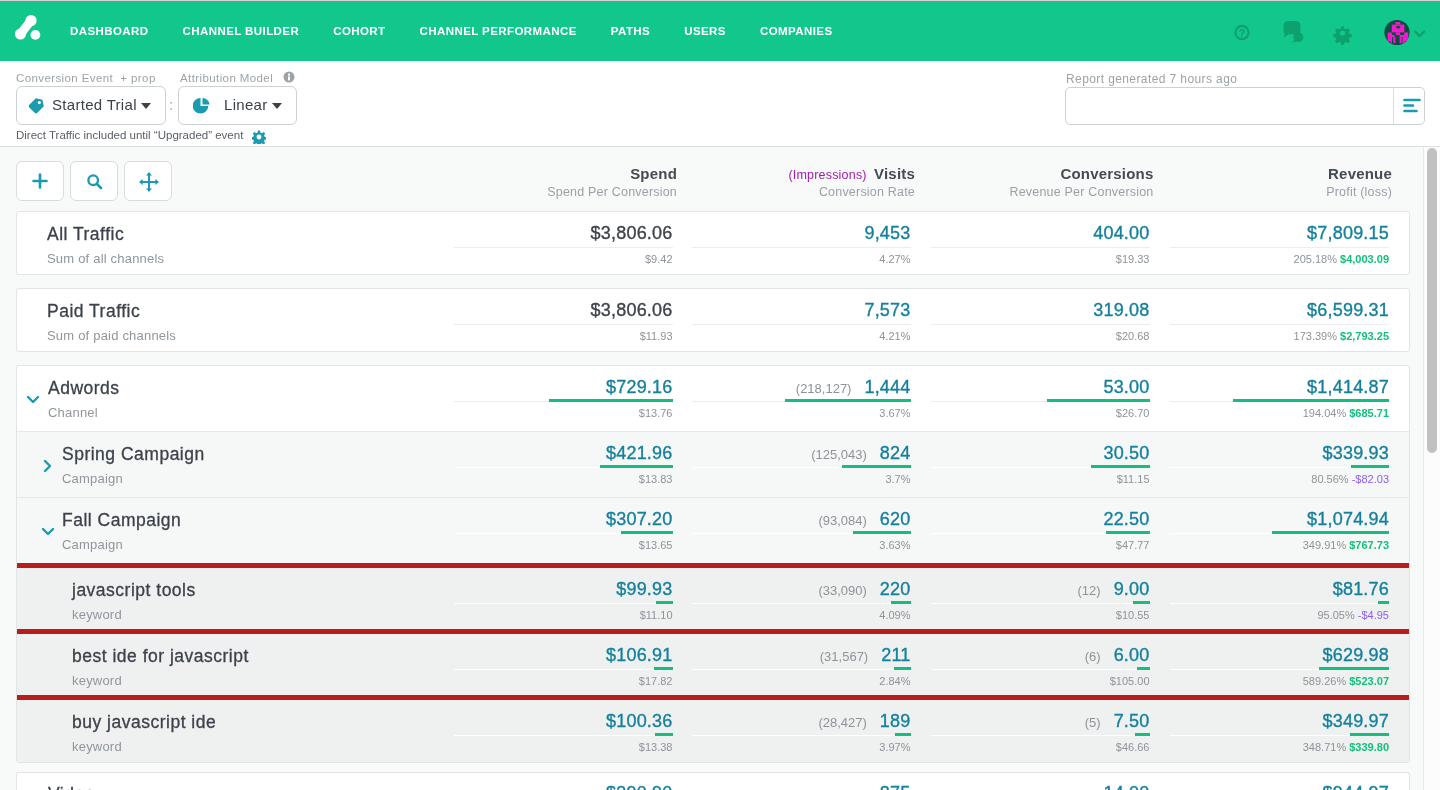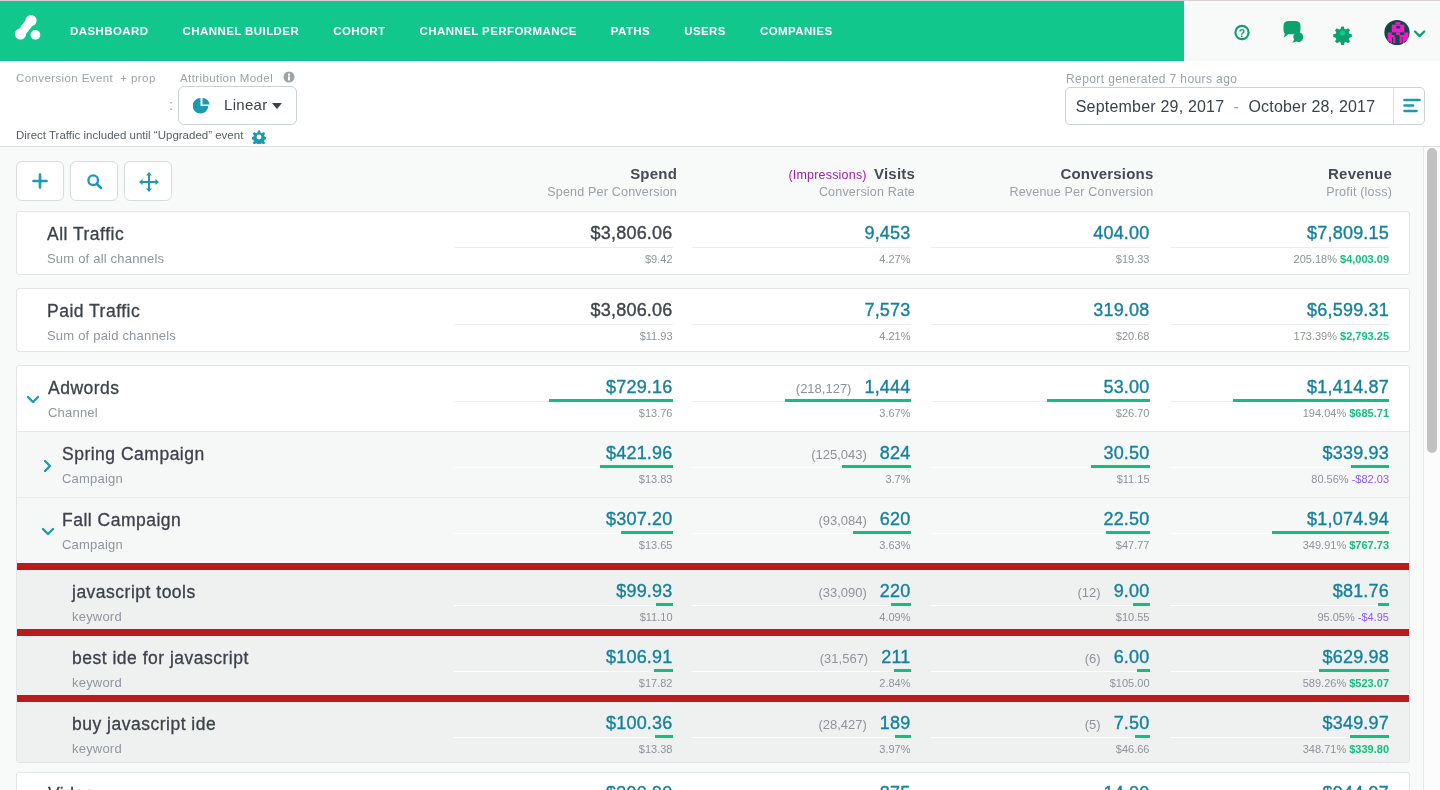--- a/index.html
+++ b/index.html
@@ -1,20 +1,20 @@
 <!DOCTYPE html>
 <html><head>
 <meta charset="utf-8">
 <style>
 * { margin:0; padding:0; box-sizing:border-box; }
 html,body { width:1440px; height:790px; overflow:hidden; background:#f8f9f9; font-family:"Liberation Sans", sans-serif; }
 #page { position:relative; width:1440px; height:790px; }
 
 #topline { position:absolute; left:0; top:0; width:1440px; height:1px; background:#d9d0d7; }
-#nav { position:absolute; left:0; top:1px; width:1184px; height:60px; background:#12c78b; }
+#nav { position:absolute; left:0; top:1px; width:1440px; height:60px; background:#12c78b; }
 #nav .menu { position:absolute; left:70px; top:0; height:60px; display:flex; align-items:center; }
 #nav .menu span { color:#fff; font-size:11.5px; font-weight:bold; letter-spacing:0.42px; margin-right:34px; white-space:nowrap; }
 
 #fbar { position:absolute; left:0; top:61px; width:1440px; height:86px; background:#fff; border-bottom:1px solid #dcdfe0; }
 .glabel { position:absolute; top:11px; font-size:11.5px; color:#9ba3a8; letter-spacing:0.4px; }
 .dropbtn { position:absolute; top:25px; height:39px; background:#fff; border:1px solid #ccd1d3; border-radius:6px; }
 .dd-text { position:absolute; font-size:15px; color:#3b424a; letter-spacing:0.3px; top:9px; }
 .caret { position:absolute; width:0; height:0; border-left:5px solid transparent; border-right:5px solid transparent; border-top:6px solid #3b424a; top:16px; }
 #colon { position:absolute; left:169px; top:35px; color:#9ba3a8; font-size:15px; }
 #direct { position:absolute; left:16px; top:68px; font-size:11.5px; color:#585f66; letter-spacing:0; }
@@ -38,21 +38,21 @@
 .big { font-size:18px; color:#15809c; letter-spacing:0.2px; -webkit-text-stroke:0.35px #15809c; }
 .bigd { font-size:18px; color:#3e444c; letter-spacing:0.2px; -webkit-text-stroke:0.35px #3e444c; }
 .pre { font-size:13px; color:#8d9399; margin-right:13px; }
 .ln { position:absolute; top:35px; height:1px; width:219px; background:#ebedee; }
 .lnw { background:#fff; }
 .bar { position:absolute; top:33px; height:3px; background:#16bd81; }
 .sub { position:absolute; top:41px; font-size:11px; color:#8d9399; white-space:nowrap;margin-left:8px; }
 .pos { color:#13c07c; font-weight:bold; }
 .neg { color:#8b5cf6; font-weight:normal; }
 .gray-row { background:#f6f7f7; border-top:1px solid #e6e8e9; }
-.kw-row { background:#eff1f1; border-top:7px solid #b91c1c; }
+.kw-row { background:#eff1f1; border-top:5px solid #b91c1c; }
 
 #sbtrack { position:absolute; left:1423px; top:147px; width:17px; height:643px; background:#fcfcfc; border-left:1px solid #e8e8e8; }
 #sbthumb { position:absolute; left:3px; top:1px; width:10px; height:305px; background:#c1c1c1; border-radius:5px; }
 </style>
 </head>
 <body>
 <div id="page">
   <div id="topline"></div>
   <div id="nav">
     <svg width="50" height="50" style="position:absolute;left:10px;top:6px" viewBox="0 0 50 50">
@@ -114,37 +114,44 @@
     </svg>
   </div>
   <div id="fbar">
     <div class="glabel" style="left:16px">Conversion Event&nbsp; + prop</div>
     <div class="glabel" style="left:180px">Attribution Model</div>
     <svg width="12" height="12" viewBox="0 0 12 12" style="position:absolute;left:283px;top:10px">
       <circle cx="6" cy="6" r="5.5" fill="#9ba3a8"></circle>
       <rect x="5" y="2.6" width="2" height="2" fill="#fff"></rect>
         <rect x="5" y="5.4" width="2" height="4" fill="#fff"></rect>
     </svg>
+    <div class="dropbtn" style="left:16px;width:150px">
+      <svg width="18" height="18" viewBox="0 0 18 18" style="position:absolute;left:11px;top:10px">
+        <path d="M 8.2 1.2 L 15.3 2.7 L 16.8 9.8 L 9.8 16.8 Q 8.4 18.2 7 16.8 L 1.2 11 Q -0.2 9.6 1.2 8.2 Z" fill="#1b9ab0" transform="translate(0.2,0.2) scale(0.93)"></path>
+        <circle cx="11.3" cy="5.6" r="1.6" fill="#fff"></circle>
+      </svg>
+      <div class="dd-text" style="left:35px">Started Trial</div>
+      <div class="caret" style="left:124px"></div>
+    </div>
     <div id="colon">:</div>
     <div class="dropbtn" style="left:178px;width:119px">
       <svg width="17" height="17" viewBox="0 0 17 17" style="position:absolute;left:14px;top:11px">
         <path d="M 7.5 0 A 7.8 7.8 0 1 0 15.3 8.1 L 7.5 8.1 Z" fill="#1b9ab0"></path>
         <path d="M 9.5 0 A 7.8 7.8 0 0 1 16.6 6.6 L 9.5 6.6 Z" fill="#1b9ab0"></path>
       </svg>
       <div class="dd-text" style="left:45px">Linear</div>
       <div class="caret" style="left:93px"></div>
     </div>
     <div id="direct">Direct Traffic included until “Upgraded” event</div>
     <svg width="14" height="14" viewBox="0 0 24 24" style="position:absolute;left:252px;top:69px">
       <path fill="#1b9ab0" d="M 10.2 1 l 3.6 0 l 0.9 3.6 l 2.2 0.9 l 3.2 -1.9 l 2.5 2.5 l -1.9 3.2 l 0.9 2.2 l 3.6 0.9 l 0 3.6 l -3.6 0.9 l -0.9 2.2 l 1.9 3.2 l -2.5 2.5 l -3.2 -1.9 l -2.2 0.9 l -0.9 3.6 l -3.6 0 l -0.9 -3.6 l -2.2 -0.9 l -3.2 1.9 l -2.5 -2.5 l 1.9 -3.2 l -0.9 -2.2 l -3.6 -0.9 l 0 -3.6 l 3.6 -0.9 l 0.9 -2.2 l -1.9 -3.2 l 2.5 -2.5 l 3.2 1.9 l 2.2 -0.9 z"></path>
       <circle cx="12" cy="12" r="4.2" fill="#fff"></circle>
     </svg>
     <div id="repgen">Report generated 7 hours ago</div>
     <div id="datebox">
-      <div class="dtext">September 29, 2017&nbsp; <span style="color:#9ba3a8">-</span> &nbsp;October 28, 2017</div>
       <div class="vsep"></div>
       <svg width="20" height="18" viewBox="0 0 20 18" style="position:absolute;left:337px;top:10px">
         <g stroke="#1b9ab0" stroke-width="2.6" stroke-linecap="round">
           <line x1="1.5" y1="2" x2="16.5" y2="2"></line>
           <line x1="1.5" y1="7.5" x2="10" y2="7.5"></line>
           <line x1="1.5" y1="13" x2="13.5" y2="13"></line>
         </g>
       </svg>
     </div>
   </div>

